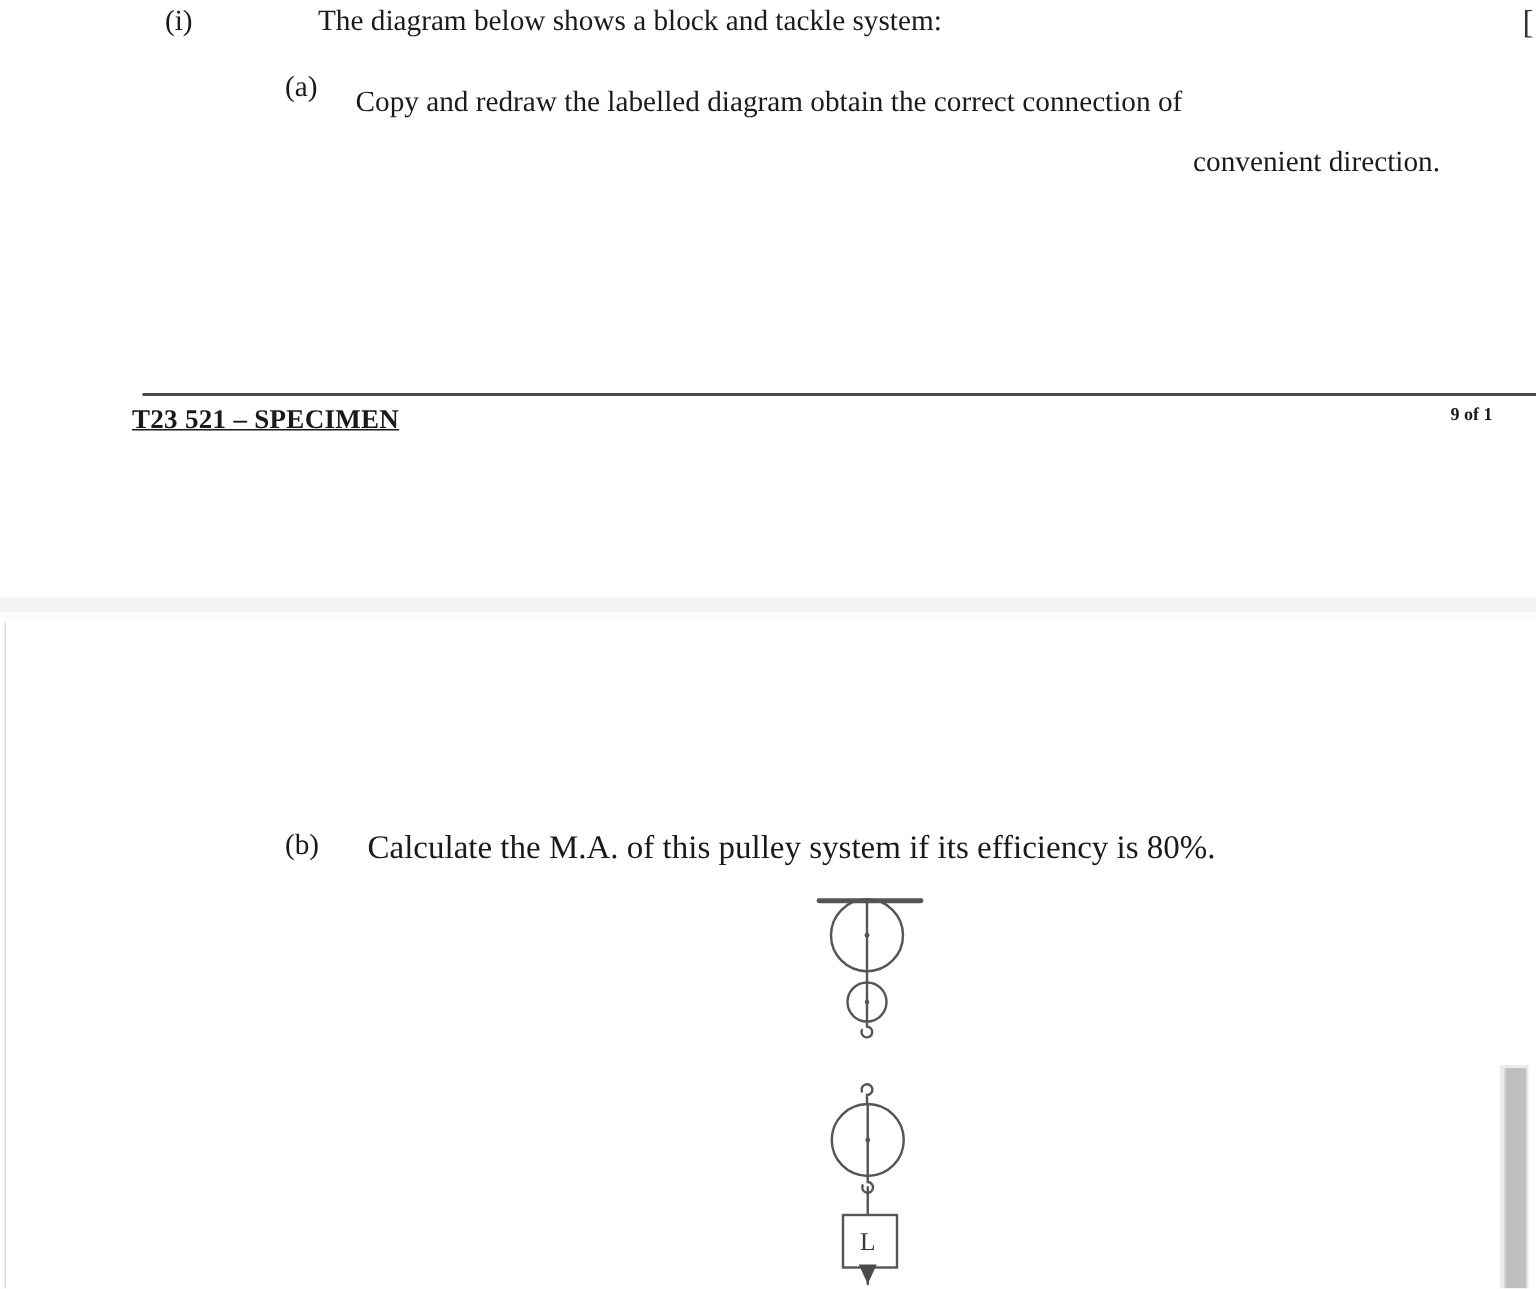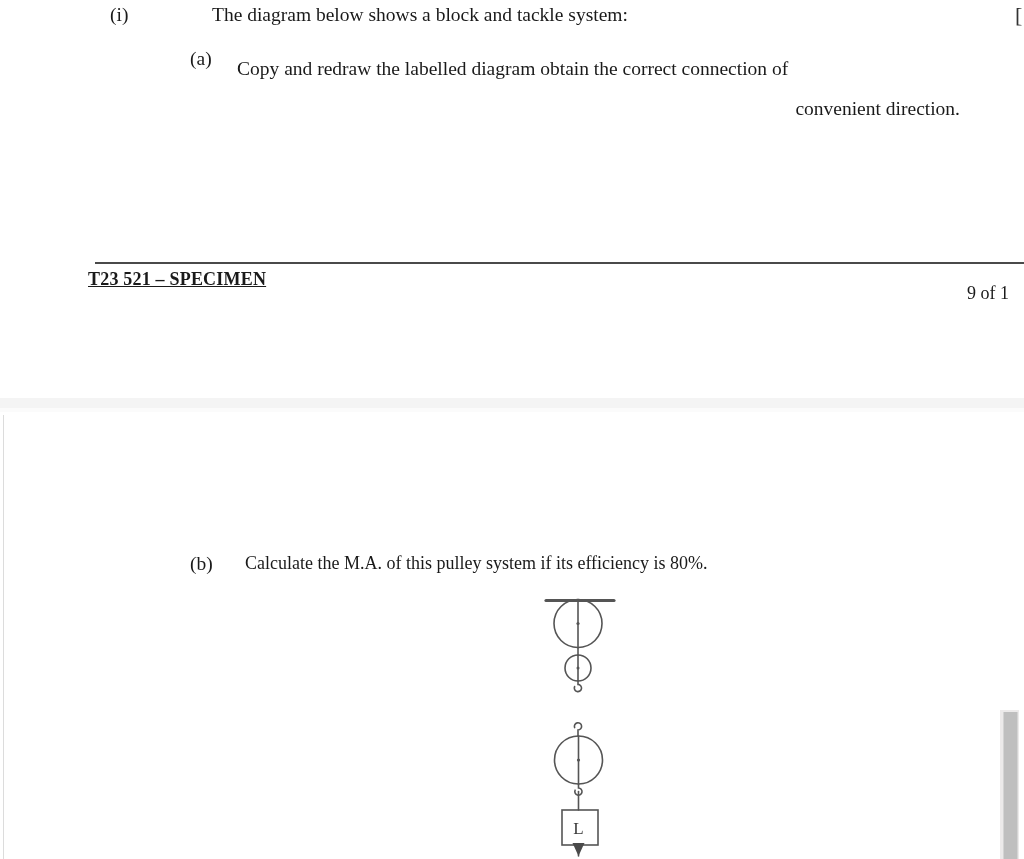--- a/index.html
+++ b/index.html
@@ -84,29 +84,29 @@
     top: 269px;
     font-size: 18px;
     font-weight: bold;
     letter-spacing: 0.2px;
     white-space: nowrap;
     text-decoration: underline;
   }
   .footer-right {
     position: absolute;
     left: 967px;
-    top: 283px;
-    font-size: 18px;
-    font-weight: normal;
+    top: 269px;
+    font-size: 12px;
+    font-weight: bold;
     white-space: nowrap;
   }
 
   
   .marker-b { left: 190px; top: 554px; font-size: 19.5px; }
-  .stem-b   { left: 245px; top: 554px; font-size: 18px; text-align: center; }
+  .stem-b   { left: 245px; top: 554px; font-size: 22px; text-align: center; }
 
   
   #pulley-diagram {
     position: absolute;
     left: 506px;
     top: 588px;
     width: 150px;
     height: 271px;
   }
   #pulley-diagram svg { display: block; }

